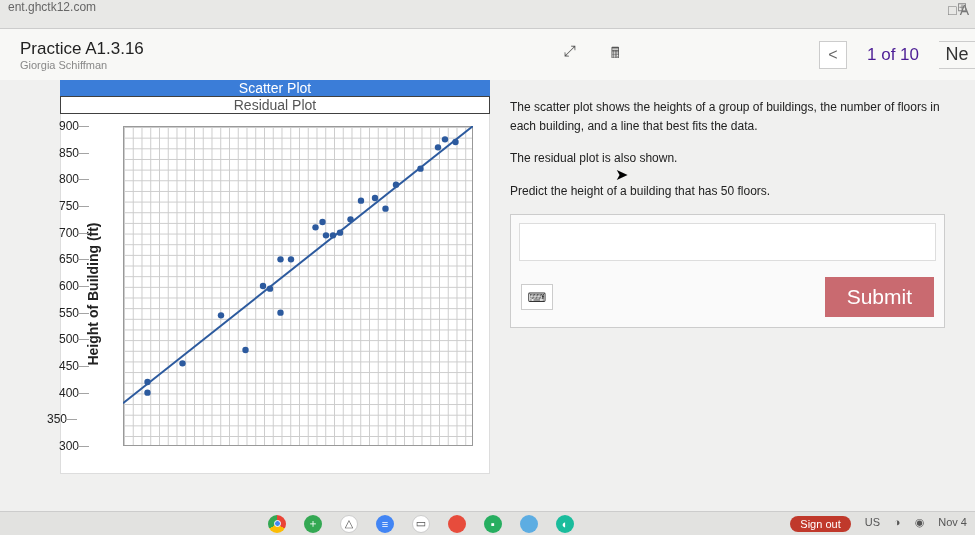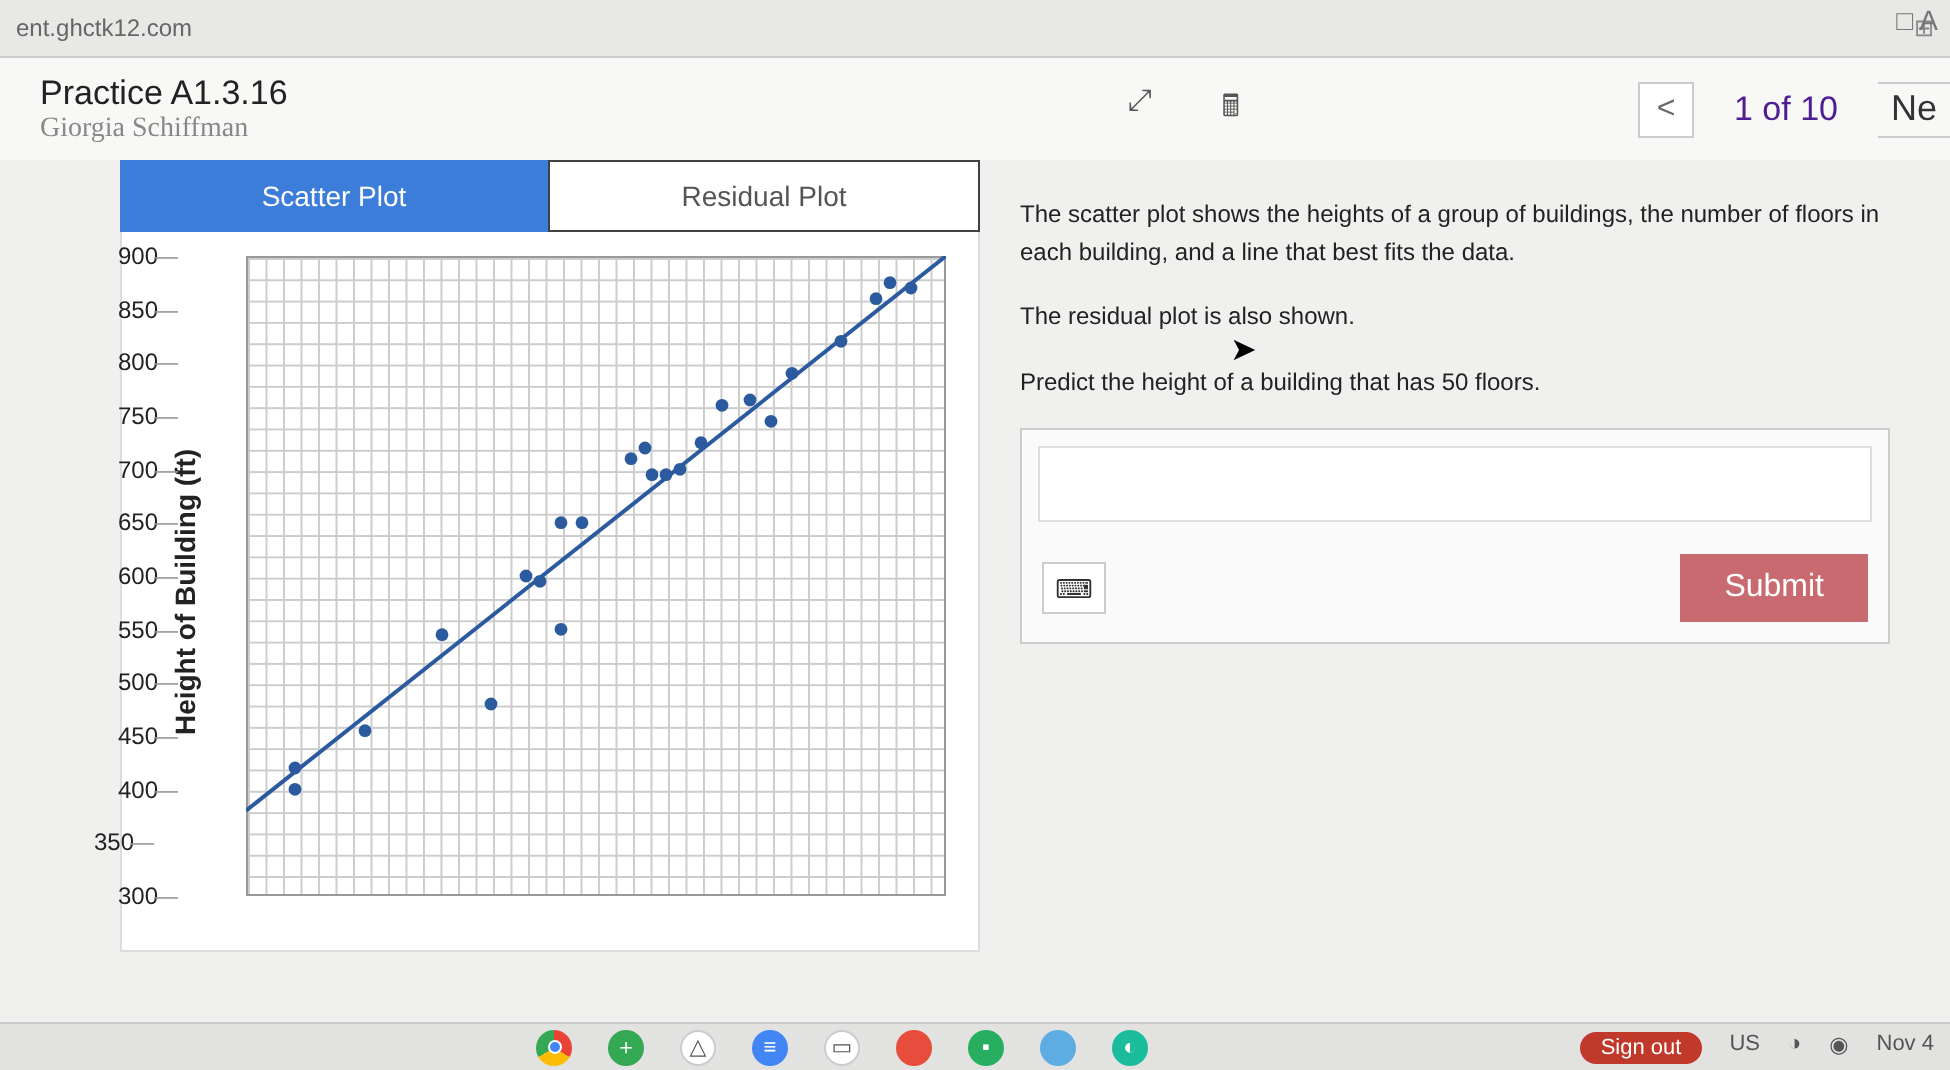--- a/index.html
+++ b/index.html
@@ -1,37 +1,37 @@
 <!DOCTYPE html>
 <html><head>
   <meta charset="utf-8">
   <style>
     * { box-sizing: border-box; margin: 0; padding: 0; }
     body { font-family: Arial, sans-serif; background: #f0f0ef; color: #333; width: 975px; height: 535px; overflow: hidden; position: relative; }
 
-    .top-browser { height: 28px; background: #e8e8e6; display: flex; align-items: center; padding: 0 8px; font-size: 12px; color: #666; }
+    .top-browser { height: 28px; background: #e8e8e6; display: flex; padding: 0 8px; font-size: 12px; color: #666; }
     .top-browser .url { flex: 1; }
     .top-browser .icon { margin-left: 8px; color: #888; }
 
     .header-row { height: 52px; border-top: 1px solid #ccc; background: #f8f8f6; display: flex; align-items: center; padding: 4px 10px 4px 0; position: relative; }
     .title-block { padding-left: 20px; }
     .title { font-size: 17px; color: #222; }
-    .subtitle { font-size: 14px; color: #888; font-family: Liberation Serif, serif; }
+    .subtitle { font-size: 11px; color: #888; }
 
     .header-icons { margin-left: 420px; display: flex; gap: 35px; color: #555; font-size: 15px; }
 
     .nav-right { position: absolute; right: 0; display: flex; align-items: center; gap: 12px; }
     .nav-prev { width: 28px; height: 28px; border: 1px solid #ccc; background: #fff; display: flex; align-items: center; justify-content: center; color: #666; cursor: pointer; }
     .nav-counter { font-size: 17px; color: #4c1d95; margin: 0 8px; }
     .nav-next { width: 36px; height: 28px; border-top: 1px solid #ccc; border-bottom: 1px solid #ccc; display: flex; align-items: center; justify-content: center; font-size: 18px; color: #333; cursor: pointer; }
 
     .main { display: flex; padding: 0 0 0 60px; }
 
     .left-panel { width: 430px; }
-    .tabs { display: flex; }
+    .tabs { display: flex; flex-direction: column; }
     .tab { flex: 1; height: 36px; display: flex; align-items: center; justify-content: center; font-size: 14px; cursor: pointer; }
     .tab.active { background: #3b7dd8; color: #fff; }
     .tab.inactive { background: #fff; color: #555; border: 1px solid #404040; }
 
     .chart-area { background: #fff; border: 1px solid #ddd; border-top: none; padding: 14px 10px 18px 8px; position: relative; height: 360px; }
 
     .y-label { position: absolute; left: -40px; top: 50%; transform: translateY(-50%) rotate(-90deg); transform-origin: center; font-size: 14px; font-weight: bold; color: #222; white-space: nowrap; }
 
     .plot-box { position: absolute; left: 62px; top: 12px; width: 350px; height: 320px; }
 
@@ -41,21 +41,21 @@
     .y-tick { position: absolute; right: 4px; transform: translateY(-50%); }
     .y-tick::after { content: '—'; position: absolute; right: -10px; color: #999; }
 
     .right-panel { flex: 1; padding: 18px 30px 0 20px; }
     .prose { font-size: 12px; line-height: 1.55; color: #222; margin-bottom: 14px; }
 
     .answer-area { border: 1px solid #ccc; background: #fafafa; padding: 8px; margin-top: 6px; }
     .answer-input { height: 38px; background: #fff; border: 1px solid #ddd; margin-bottom: 10px; }
     .answer-bottom { display: flex; justify-content: space-between; align-items: center; padding: 6px 2px 2px 2px; }
     .kbd-btn { width: 32px; height: 26px; border: 1px solid #ccc; background: #fff; display: flex; align-items: center; justify-content: center; font-size: 13px; cursor: pointer; }
-    .submit-btn { background: #c96a70; color: #fff; padding: 8px 22px; font-size: 16px; border: none; cursor: pointer; }
+    .submit-btn { background: #c96a70; color: #fff; padding: 8px 22px; font-size: 21px; border: none; cursor: pointer; }
 
     .taskbar { position: absolute; bottom: 0; left: 0; right: 0; height: 24px; background: #e2e2e0; border-top: 1px solid #ccc; display: flex; align-items: center; padding: 0 8px; font-size: 11px; color: #555; overflow: hidden; }
     .task-icons { display: flex; gap: 18px; margin-left: 260px; }
     .task-icon { width: 18px; height: 18px; border-radius: 50%; display: flex; align-items: center; justify-content: center; font-size: 11px; }
     .task-right { position: absolute; right: 8px; display: flex; align-items: flex-start; gap: 14px; }
     .signout { background: #c0392b; color: #fff; padding: 2px 10px; border-radius: 10px; font-size: 11px; }
 
     
     .cursor { position: absolute; left: 615px; top: 165px; font-size: 16px; color: #000; pointer-events: none; z-index: 1000; }
     

